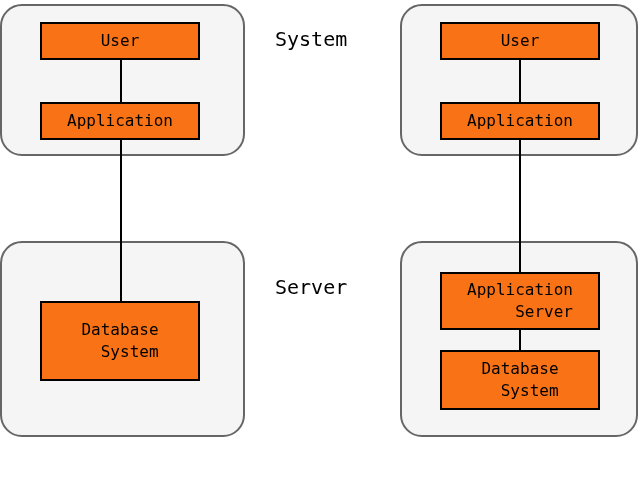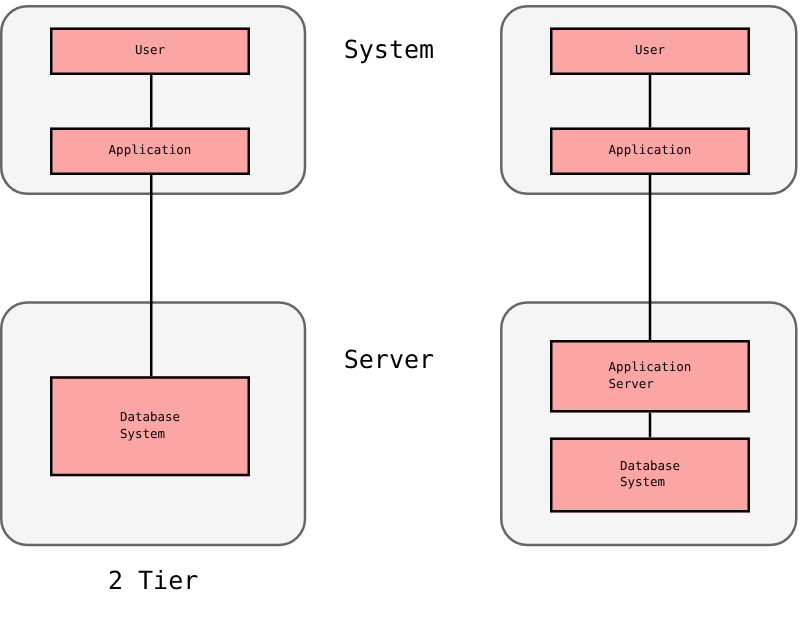--- a/index.html
+++ b/index.html
@@ -25,28 +25,28 @@
     box-sizing: border-box;
     background: #f5f5f5;
     border: 2px solid #666666;
     border-radius: 22px;
   }
 
   
   .node-box {
     position: absolute;
     box-sizing: border-box;
-    background: #fca5a5;
+    background: #f97316;
     border: 2px solid #000000;
     display: flex;
     align-items: center;
     justify-content: center;
-    text-align: left;
+    text-align: right;
     font-family: "DejaVu Sans Mono", "Liberation Mono", monospace;
-    font-size: 10px;
+    font-size: 16px;
     color: #000000;
     line-height: 1.35;
     white-space: pre-line;
     z-index: 3;
   }
 
   
   .edge-v {
     position: absolute;
     width: 2px;
@@ -86,21 +86,20 @@
 
   <div class="node-box" style="left:40px; top:22px; width:160px; height:38px;">User</div>
 
   <div class="node-box" style="left:40px; top:102px; width:160px; height:38px;">Application</div>
 
   <div class="tier-container" style="left:0px; top:241px; width:245px; height:196px;"></div>
 
   <div class="node-box" style="left:40px; top:301px; width:160px; height:80px;">Database
 System</div>
 
-  <div class="caption-label" style="left:0px; top:452px; width:245px;">2 Tier</div>
 
   <div class="side-label" style="left:275px; top:27px;">System</div>
 
   <div class="side-label" style="left:275px; top:275px;">Server</div>
 
   <div class="tier-container" style="left:400px; top:4px; width:238px; height:152px;"></div>
 
   <div class="edge-v" style="left:519px; top:140px; height:134px;"></div>
 
   <div class="edge-v" style="left:519px; top:58px; height:45px;"></div>

